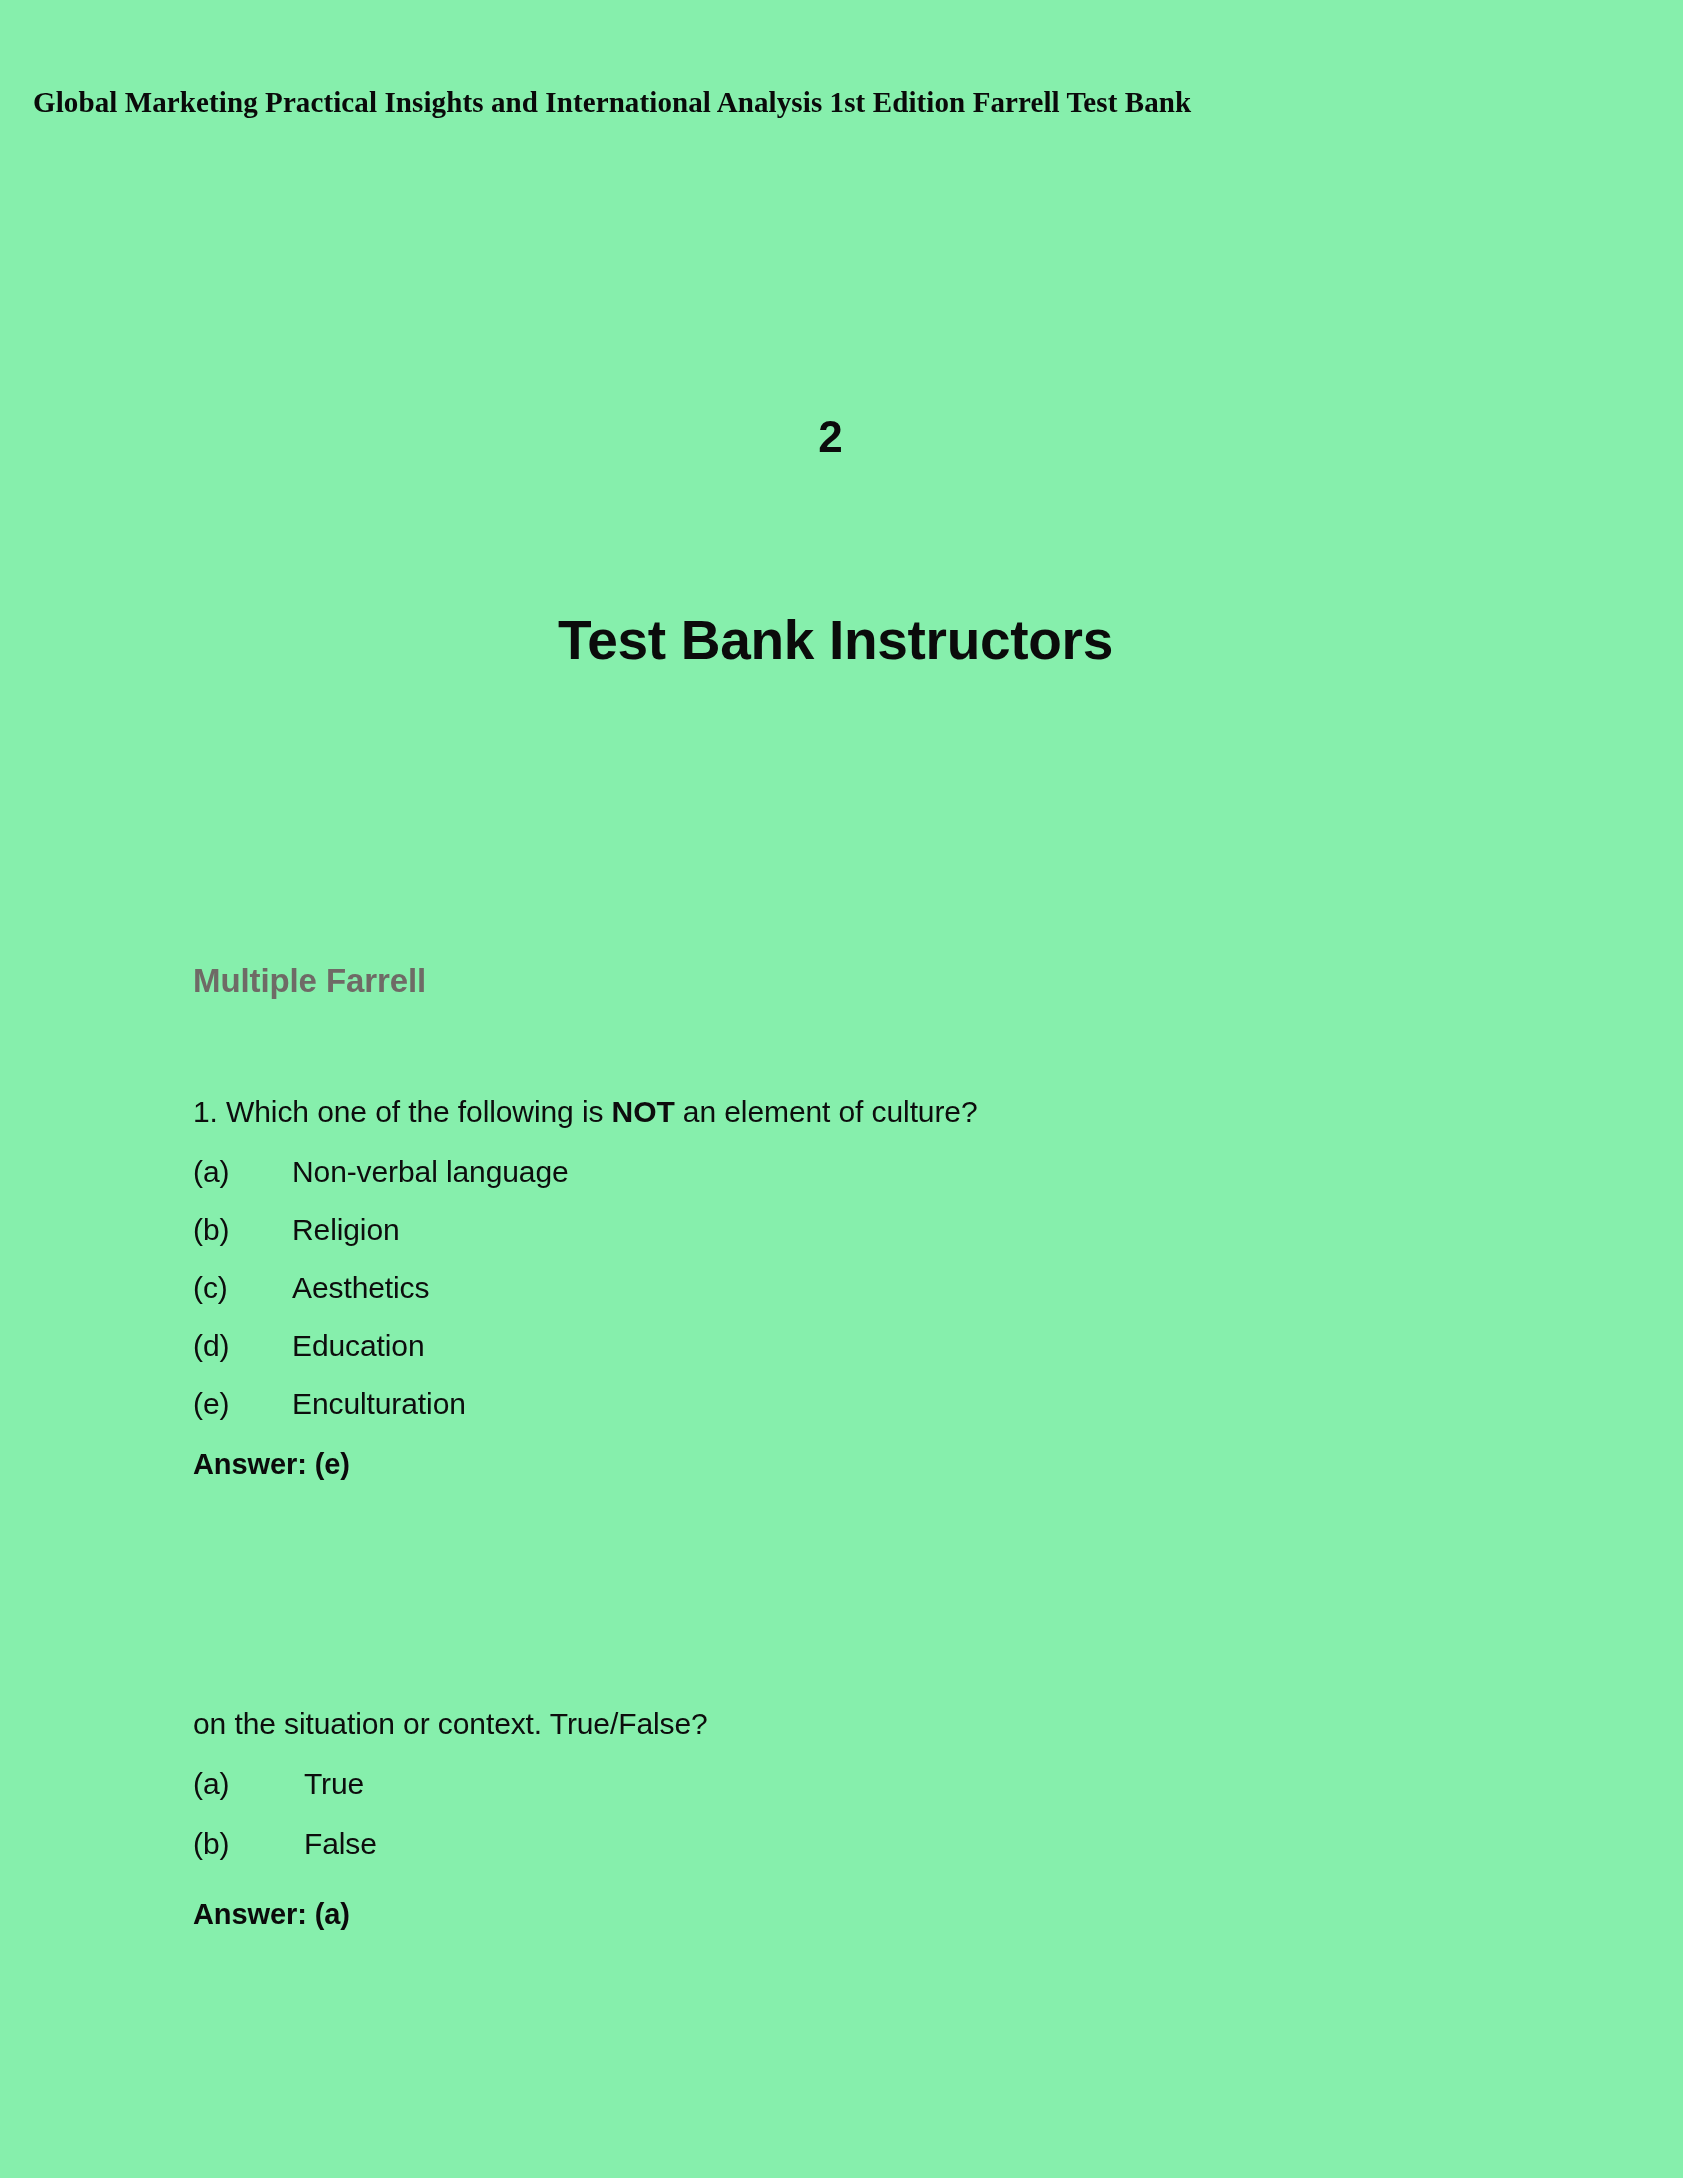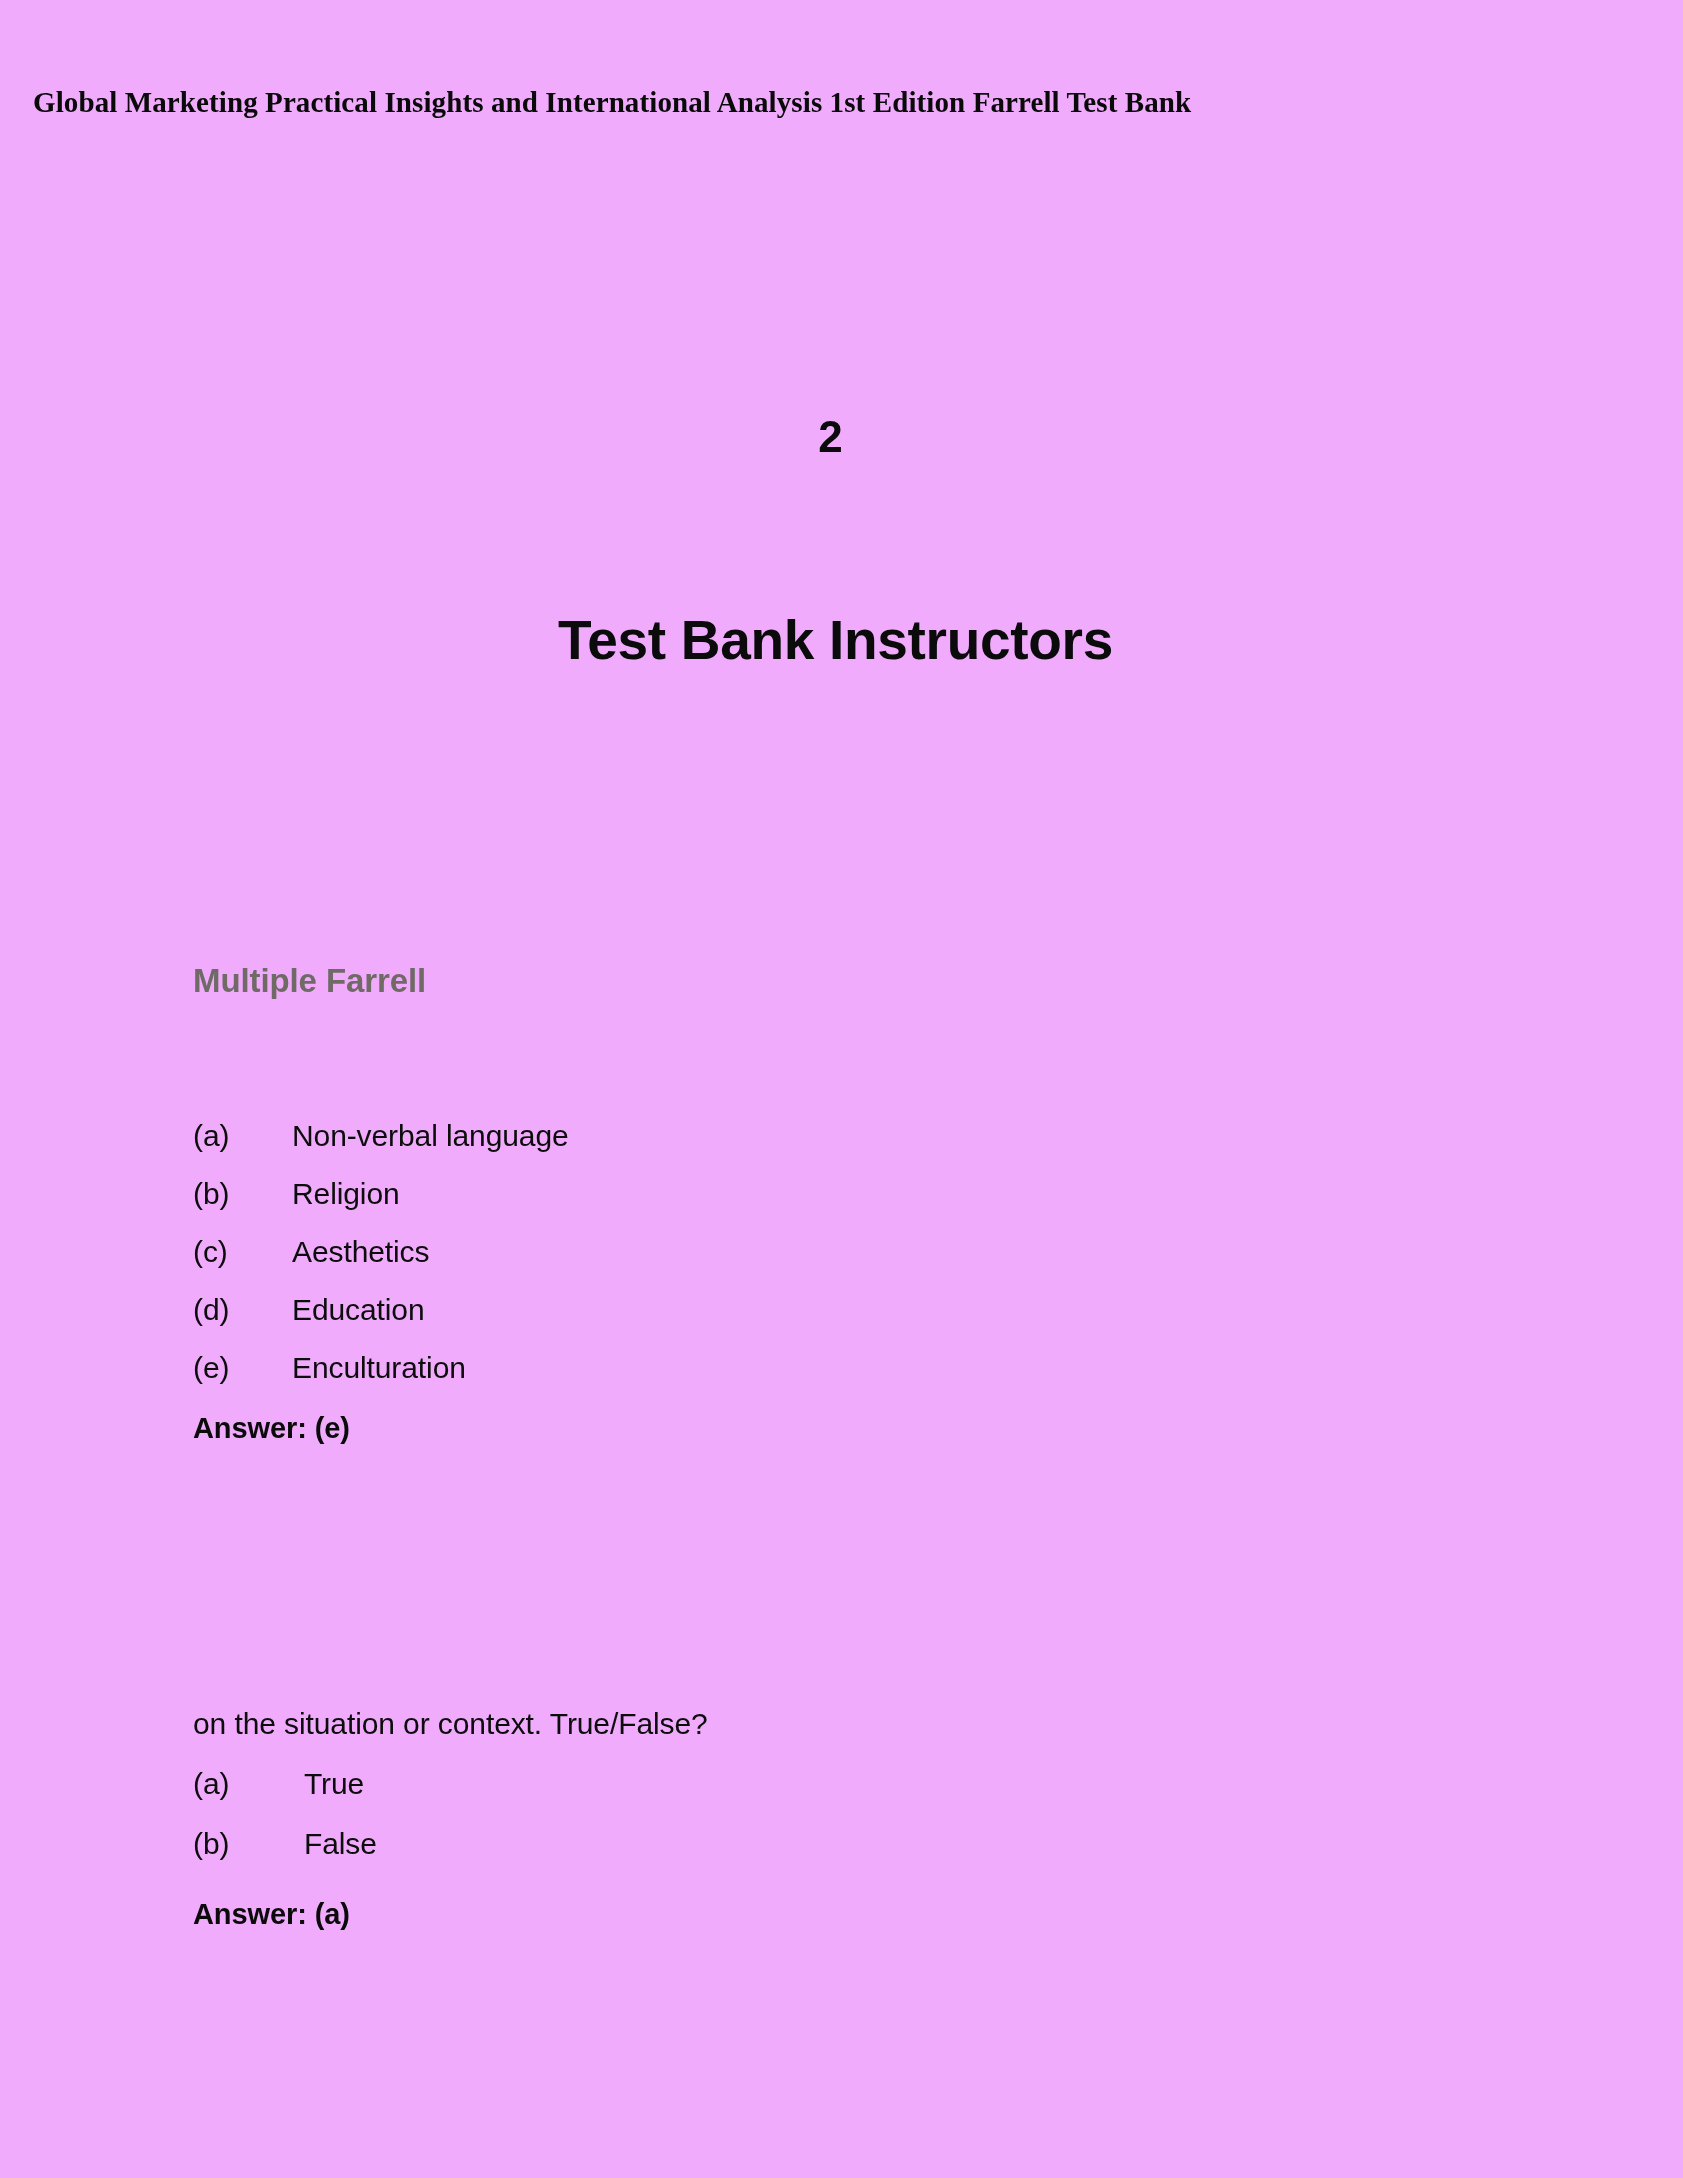--- a/index.html
+++ b/index.html
@@ -12,21 +12,21 @@
     height: 2178px;
     position: relative;
     overflow: hidden;
     font-family: "Liberation Sans", sans-serif;
     -webkit-font-smoothing: antialiased;
   }
 
   .page {
     position: absolute;
     inset: 0;
-    background: #f0abfc;
+    background: #86efac;
   }
 
   
   .doc-header {
     position: absolute;
     left: 33px;
     top: 83px;
     font-family: "Liberation Serif", "DejaVu Serif", serif;
     font-weight: bold;
     font-size: 29px;
@@ -153,20 +153,23 @@
 
   <div class="center-block chapter-number">2</div>
 
   <div class="center-block doc-title">Test Bank Instructors</div>
 
   <div class="body-col">
 
     <div class="section-heading">Multiple Farrell</div>
 
     <div class="q-block" id="question-1">
+      <div class="q-stem">
+        <span>1. Which one of the following is </span><b>NOT</b><span> an element of culture?</span>
+      </div>
 
       <ul class="options">
         <li class="option-row">
           <span class="option-key">(a)</span>
           <span class="option-text">Non-verbal language</span>
         </li>
         <li class="option-row">
           <span class="option-key">(b)</span>
           <span class="option-text">Religion</span>
         </li>

